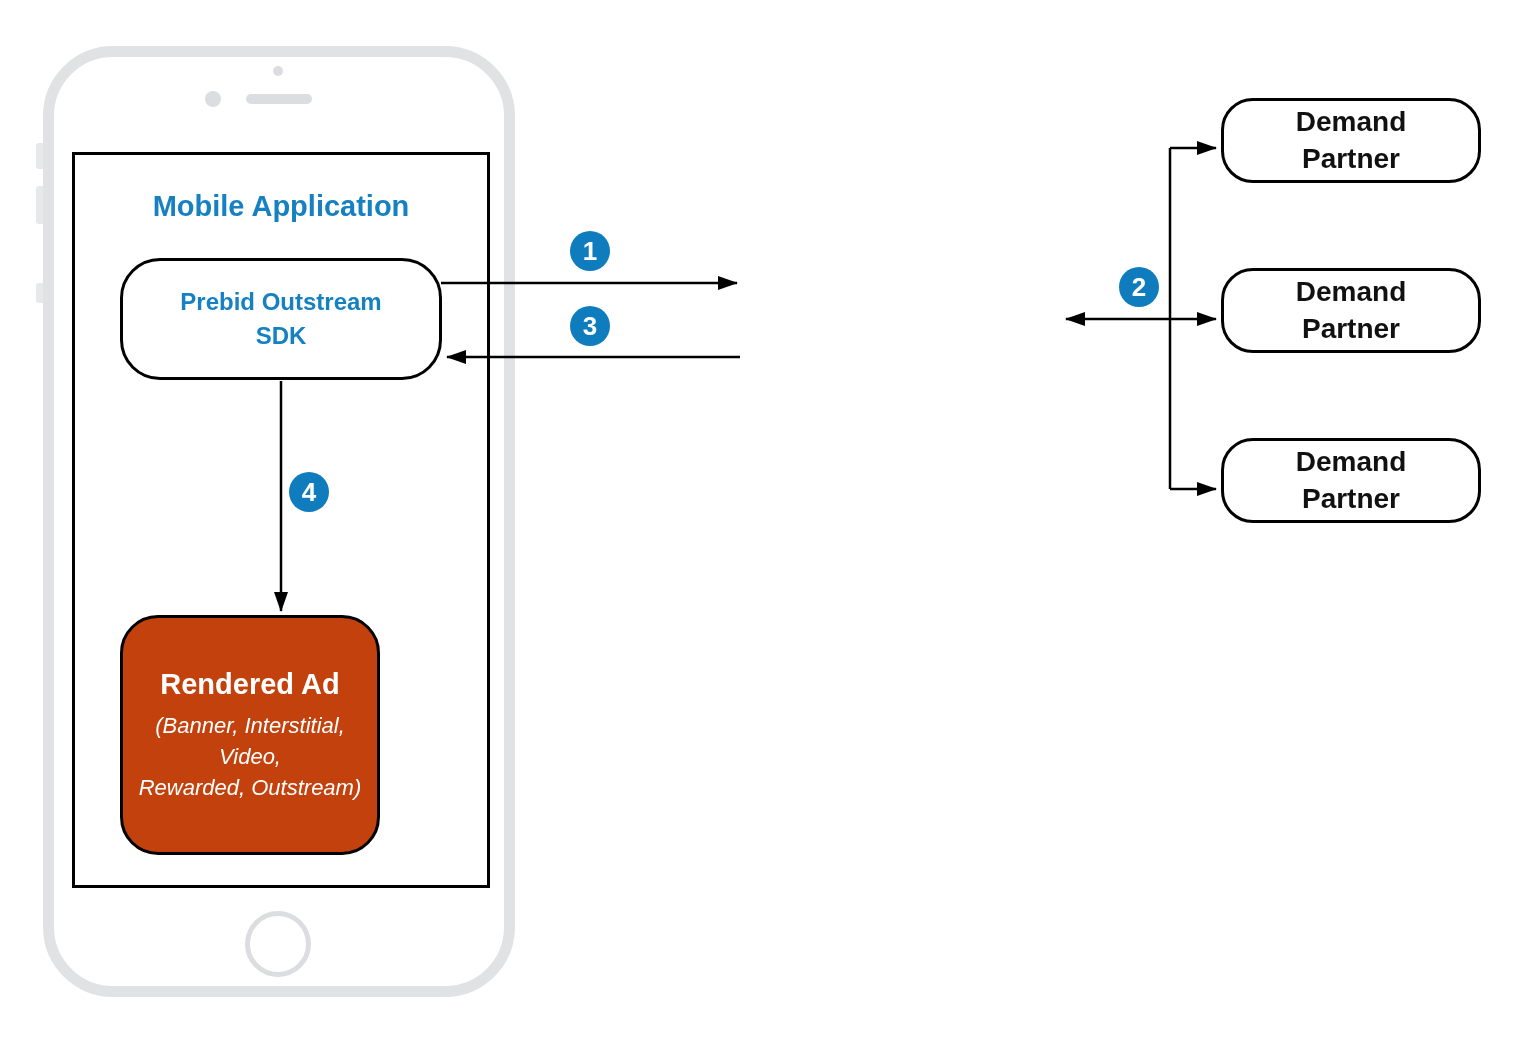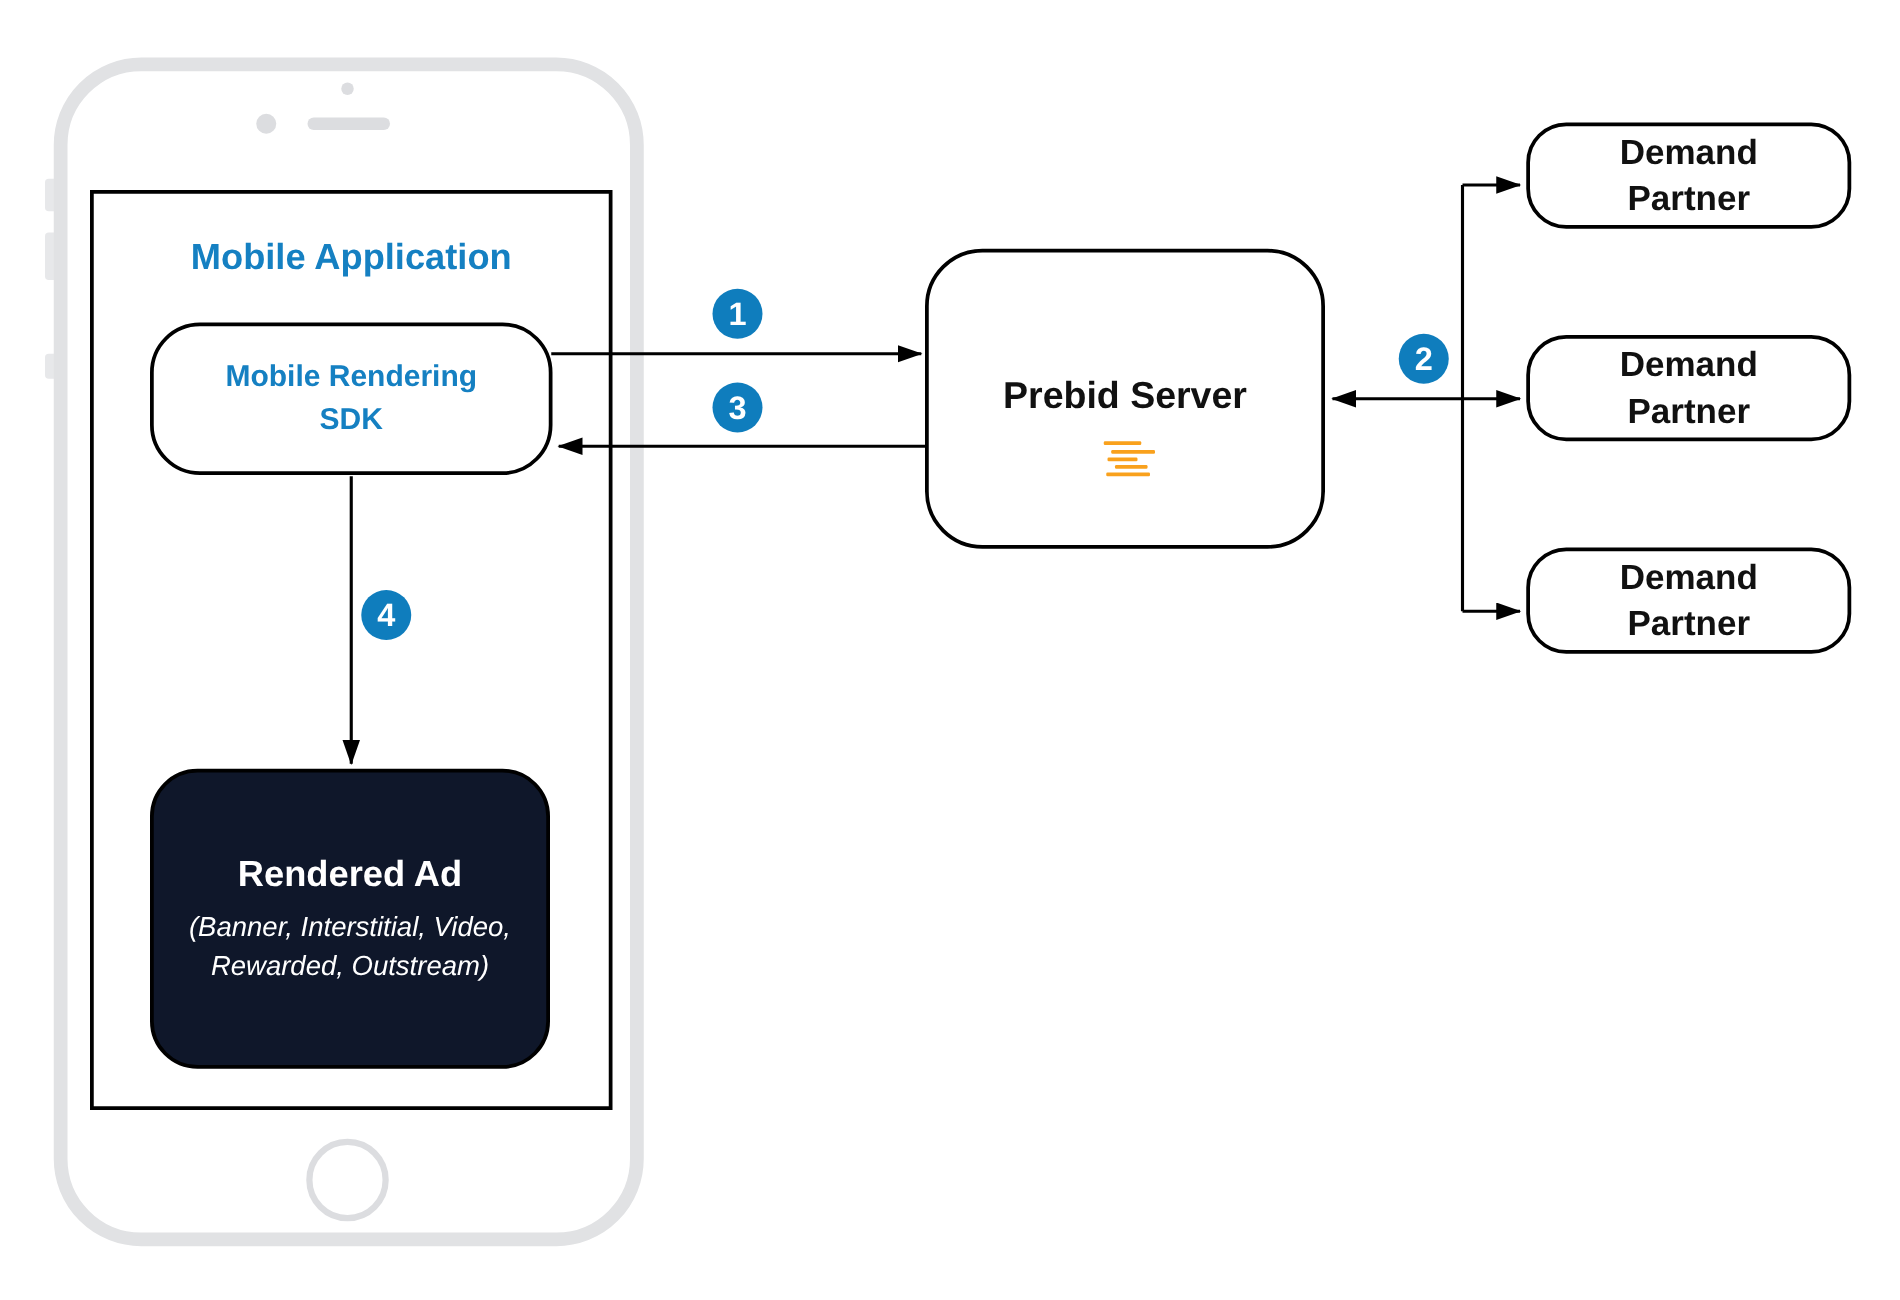--- a/index.html
+++ b/index.html
@@ -84,23 +84,23 @@
     border-radius: 40px;
   }
   .sdk-label {
     font-size: 24px; font-weight: bold;
     color: #1580c2;
     line-height: 1.4;
     white-space: pre-line;
   }
   .ad-box {
     left: 120px; top: 615px;
-    width: 320px; height: 240px;
+    width: 260px; height: 240px;
     border-radius: 38px;
-    background: #0f172a;
+    background: #c2410c;
   }
   .ad-title {
     font-size: 29px; font-weight: bold;
     color: #ffffff;
     line-height: 1.25;
   }
   .ad-subtitle {
     font-size: 22px; font-style: italic;
     color: #ffffff;
     line-height: 1.4;
@@ -169,40 +169,30 @@
   <div class="cam-small"></div>
   <div class="cam-large"></div>
   <div class="speaker"></div>
   <div class="home-btn"></div>
 
   <div class="app-box">
     <div class="app-title">Mobile Application</div>
   </div>
 
   <div class="node sdk-box">
-    <div class="sdk-label">Mobile Rendering
+    <div class="sdk-label">Prebid Outstream
 SDK</div>
   </div>
 
   <div class="node ad-box">
     <div class="ad-title">Rendered Ad</div>
     <div class="ad-subtitle">(Banner, Interstitial, Video,
 Rewarded, Outstream)</div>
   </div>
 
-  <div class="node server-box">
-    <div class="server-label">Prebid Server</div>
-    <svg class="server-logo" width="48" height="31" viewBox="0 0 48 31">
-      <rect x="7" y="1" width="30" height="3" rx="1" fill="#f9a11d"></rect>
-      <rect x="13" y="8" width="35" height="3" rx="1" fill="#f9a11d"></rect>
-      <rect x="10" y="14" width="24" height="3" rx="1" fill="#f9a11d"></rect>
-      <rect x="16" y="20" width="26" height="3" rx="1" fill="#f9a11d"></rect>
-      <rect x="9" y="26" width="35" height="3" rx="1" fill="#f9a11d"></rect>
-    </svg>
-  </div>
 
   <div class="node dp-box dp1">
     <div class="dp-label">Demand
 Partner</div>
   </div>
   <div class="node dp-box dp2">
     <div class="dp-label">Demand
 Partner</div>
   </div>
   <div class="node dp-box dp3">

